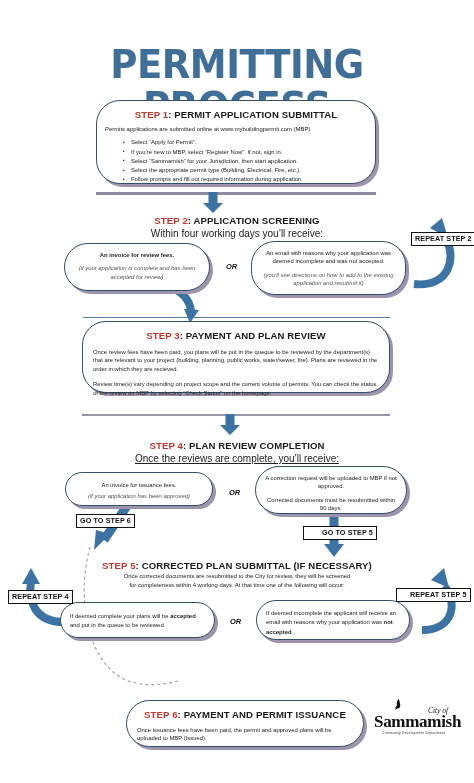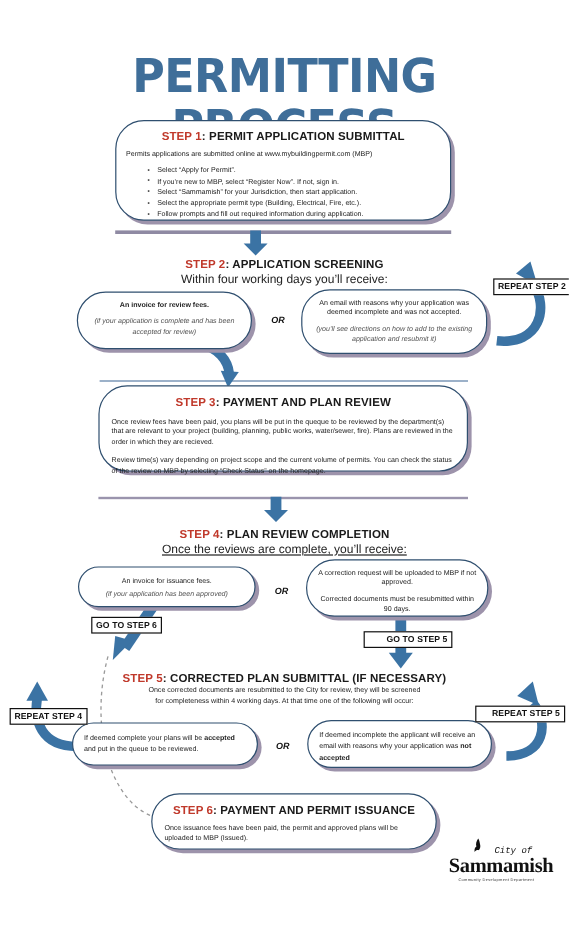--- a/index.html
+++ b/index.html
@@ -142,22 +142,22 @@
     z-index: 12;
     text-align: left;
   }
   .logo .bird {
     position: absolute;
     left: 22px; top: -2px;
     width: 9px; height: 15px;
   }
   .logo .cityof {
     position: absolute;
-    left: 40px; top: 6px;
-    font-family: Liberation Mono, monospace;
+    left: 56px; top: 6px;
+    font-family: Liberation Serif, serif;
     font-style: italic;
     font-size: 7.5px;
     color: #111;
   }
   .logo .samm {
     position: absolute;
     left: 2px; top: 12px;
     font-family: "Liberation Serif", serif;
     font-size: 17px;
     font-weight: bold;
@@ -312,21 +312,21 @@
     <polygon points="10,24 28,24 19,8" fill="#3b73a4"></polygon>
   </svg>
   <div class="chip" style="left:8px; top:590px;">REPEAT STEP 4</div>
 
   <svg class="arrow-svg" style="left:400px; top:562px;" width="66" height="76" viewBox="0 0 66 76">
     <path d="M22 68 C 54 68, 58 40, 44 24" stroke="#3b73a4" stroke-width="8" fill="none"></path>
     <polygon points="49,26 31,18 44,6" fill="#3b73a4"></polygon>
   </svg>
   <div class="chip" style="left:396px; top:588px;padding-left:13px;">REPEAT STEP 5</div>
 
-  <div class="box" style="left:126px; top:661px; width:238px; height:47px;">
+  <div class="box" style="left:126px; top:700px; width:238px; height:47px;">
     <div class="step-head" style="margin-top:8px;">
       <span class="num">STEP 6</span><span>: PAYMENT AND PERMIT ISSUANCE</span>
     </div>
     <div class="body-text" style="margin:6px 10px 0 10px;">
       <p>Once issuance fees have been paid, the permit and approved plans will be uploaded to MBP (Issued).</p>
     </div>
   </div>
 
   <div class="logo" style="left:372px; top:700px; width:96px; height:42px;">
     <svg class="bird" viewBox="0 0 12 18">

